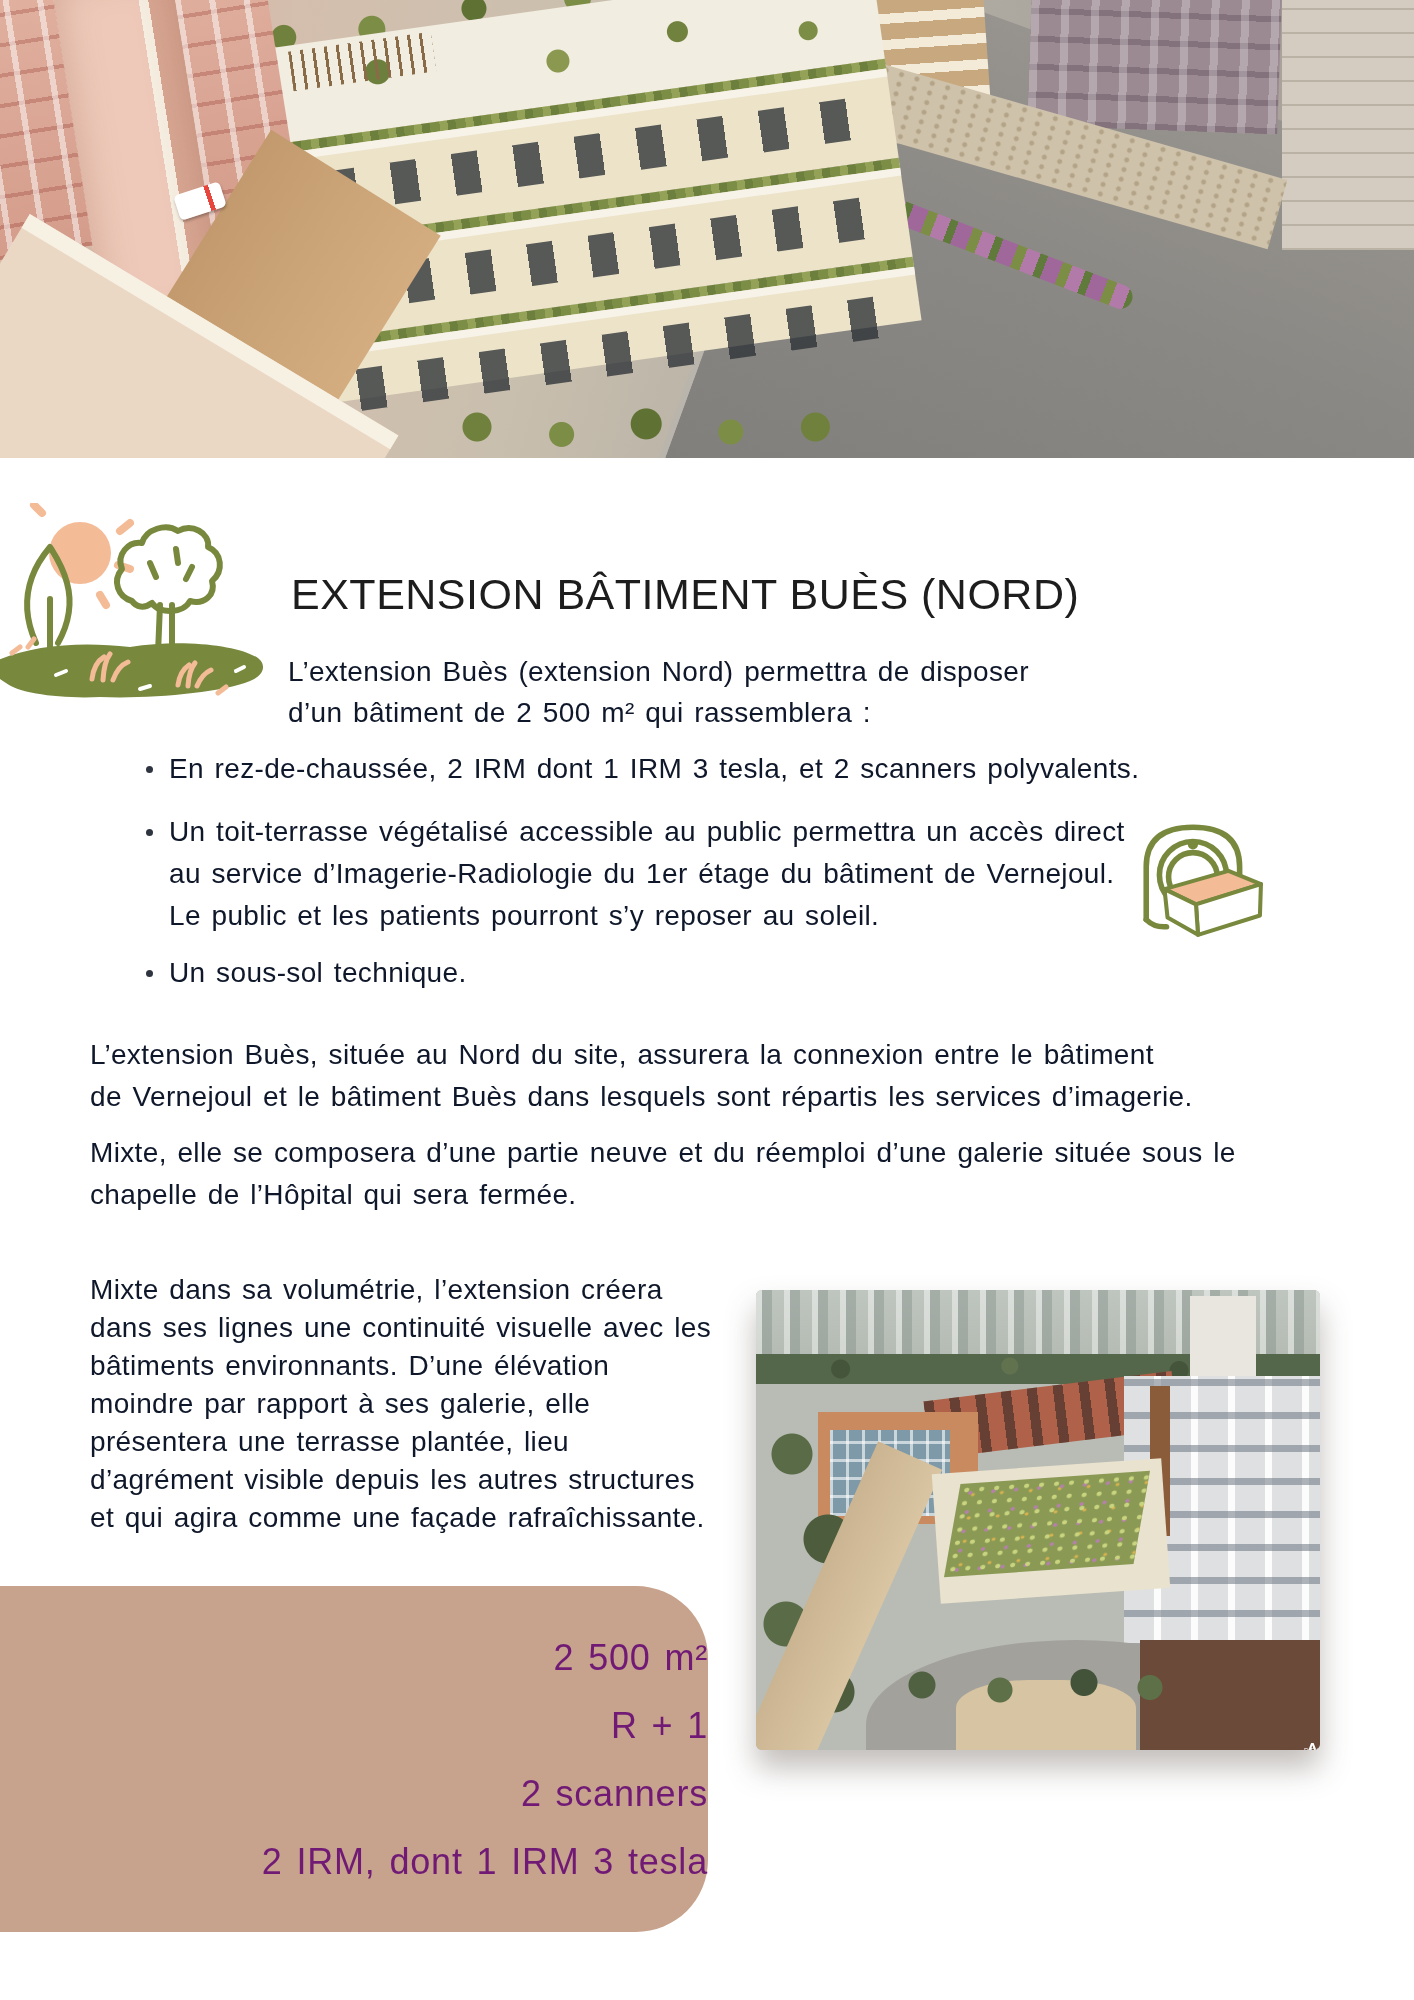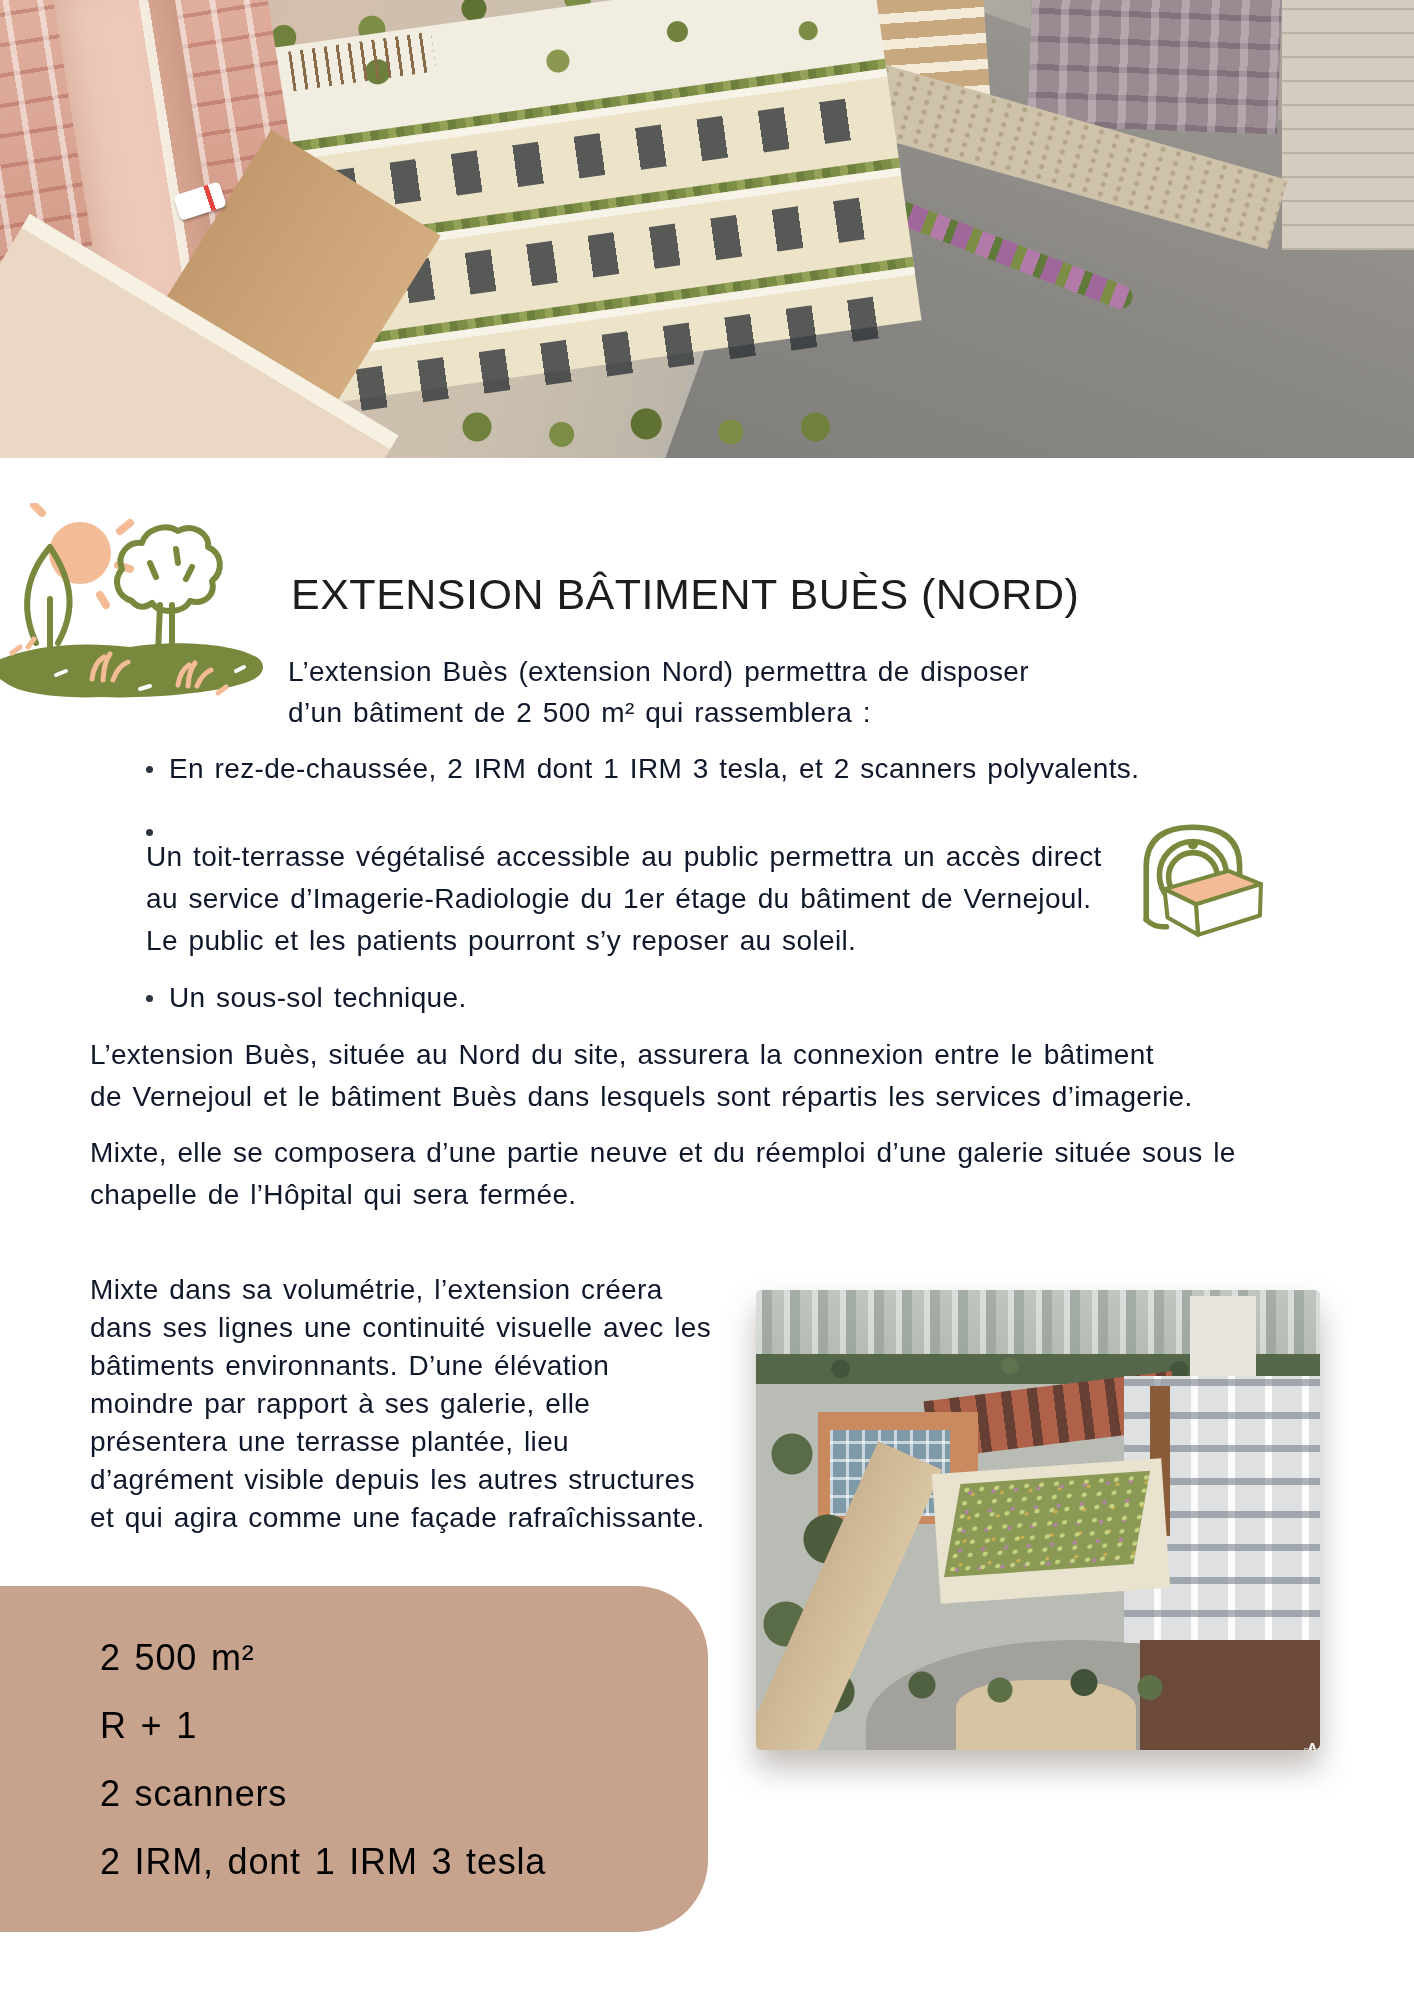--- a/index.html
+++ b/index.html
@@ -69,21 +69,21 @@
                            radial-gradient(circle at 85% 50%,#6f813c 0 12px,transparent 13px);}
 
   
   .page-title{position:absolute;left:291px;top:541px;font-size:43px;letter-spacing:.5px;
           color:#1d1d1d;white-space:nowrap;font-weight:400;}
   .bodytext{color:#0f172a;font-size:28px;letter-spacing:.35px;word-spacing:2.5px;}
   .line{white-space:nowrap;}
   .intro{position:absolute;left:288px;top:651px;line-height:41px;}
   .bullets{position:absolute;left:146px;top:748px;}
   .bullet{display:flex;margin-bottom:21px;}
-  .bullet.b2{margin-bottom:15px;flex-direction:column;}
+  .bullet.b2{margin-bottom:15px;}
   .bullet .dot{width:7px;height:7px;border-radius:50%;background:#2e3440;margin:18px 16px 0 0;flex:0 0 auto;}
   .bullet .bl{line-height:42px;}
   .para{position:absolute;line-height:42px;}
   .para1{left:90px;top:1034px;} .para2{left:90px;top:1132px;}
   .sidebar-text{position:absolute;left:90px;top:1271px;line-height:38px;}
 
   
   .illus{position:absolute;left:0px;top:503px;width:270px;height:212px;}
 
   
@@ -133,22 +133,22 @@
                           radial-gradient(circle at 38% 60%,#5d7048 0 12px,transparent 13px),
                           radial-gradient(circle at 66% 45%,#43533a 0 13px,transparent 14px),
                           radial-gradient(circle at 88% 55%,#5d7048 0 12px,transparent 13px);}
   .aia{right:16px;bottom:10px;text-align:center;color:#ffffff;}
   .aia .logo{font-size:25px;letter-spacing:5px;line-height:24px;font-weight:400;}
   .aia .sub{font-size:6.5px;letter-spacing:1.8px;}
 
   
   .stats{position:absolute;left:0;top:1586px;width:708px;height:346px;background:#c7a28c;
          border-radius:0 72px 72px 0;box-sizing:border-box;padding:52px 0 0 100px;}
-  .stats .item{color:#000000;font-size:36px;letter-spacing:.8px;word-spacing:3px;
-         line-height:40px;margin-bottom:28px;white-space:nowrap;font-weight:400;}
+  .stats .item{color:#701a75;font-size:36px;letter-spacing:.8px;word-spacing:3px;
+         line-height:40px;margin-bottom:28px;white-space:nowrap;font-weight:400;text-align:right;}
 </style>
 </head>
 <body>
 
 <div class="page">
 
   <div class="hero">
     <div class="hz-road"></div>
     <div class="hz-old"></div>
     <div class="hz-stonebldg"></div>

